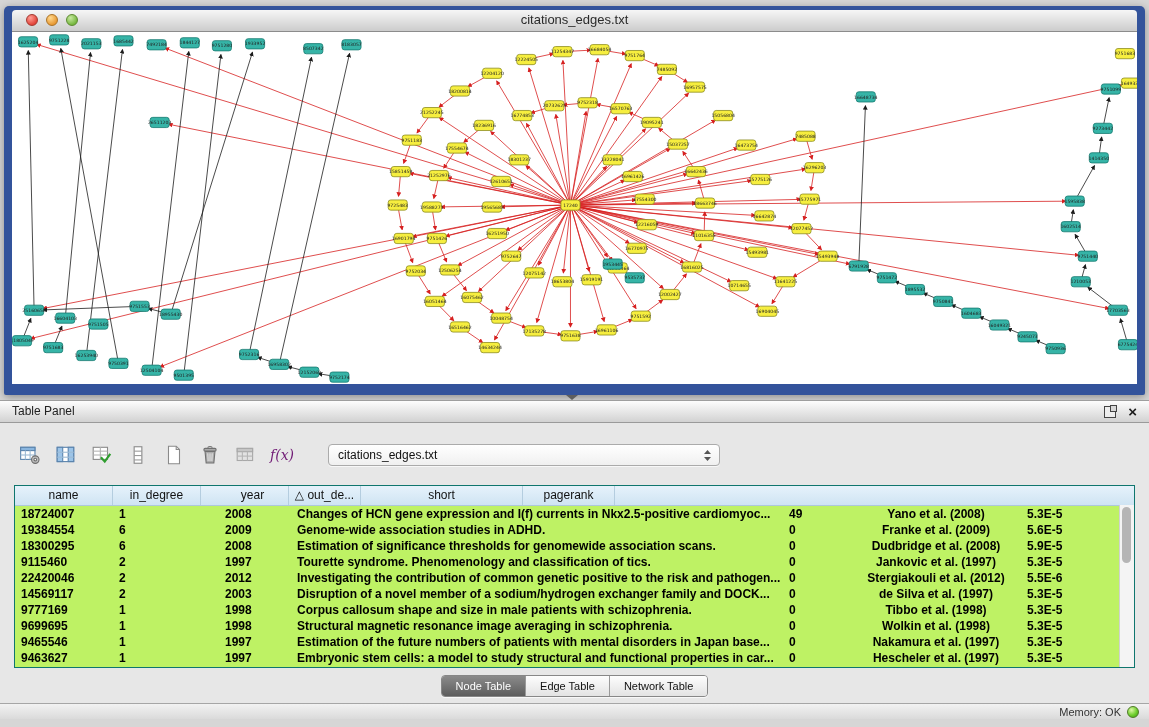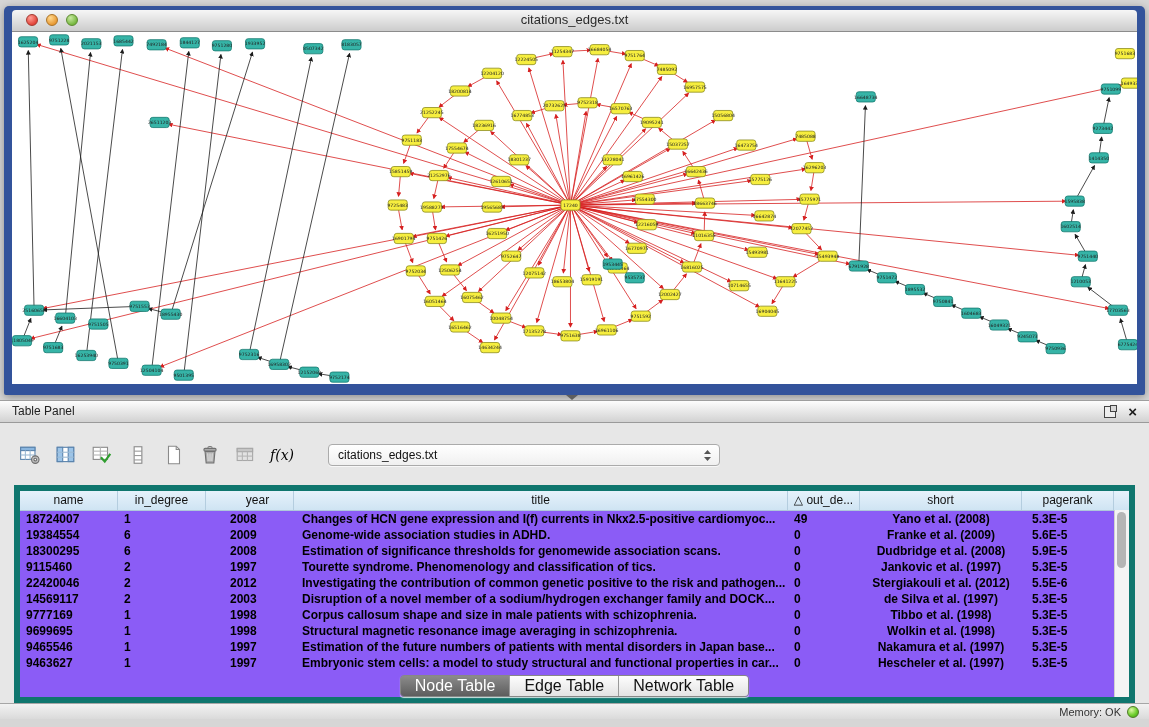--- a/index.html
+++ b/index.html
@@ -46,50 +46,50 @@
     font-size:12px;color:#222;line-height:21px;padding-left:12px;
   }
   .panel-header-right{position:absolute;right:12px;top:0;height:21px;display:flex;align-items:center;gap:12px;}
   .float-ic{width:10px;height:10px;border:1px solid #444;position:relative;display:inline-block;background:#eee;}
   .float-ic::after{content:'';position:absolute;right:-2px;top:-2px;width:5px;height:5px;border:1px solid #444;background:#d8d8d8;}
   .close-x{font-size:15px;font-weight:bold;color:#1c1c1c;line-height:12px;cursor:default;}
   .panel-body{position:relative;height:279px;}
   
   .toolbar{position:absolute;top:20px;left:18px;display:flex;align-items:center;gap:12px;}
   .tbicon{width:24px;height:24px;display:flex;align-items:center;justify-content:center;}
-  .fx{font-family:"DejaVu Serif",serif;font-style:italic;font-size:14px;color:#000000;padding:0 2px;}
+  .fx{font-family:"DejaVu Serif",serif;font-style:italic;font-size:14px;color:#701a75;padding:0 2px;}
   .dropdown{
     margin-left:22px;width:392px;height:22px;box-sizing:border-box;
     border:1px solid #ababab;border-radius:4px;
     background:linear-gradient(#ffffff,#f0f0f0);
     display:flex;align-items:center;font-size:12px;color:#111;
     padding-left:9px;position:relative;
     box-shadow:0 1px 0 rgba(255,255,255,.7);
   }
   .combo-arrows{position:absolute;right:7px;top:4px;}
   
-  .tablewrap{position:absolute;left:14px;top:62px;width:1121px;height:218px;
-    background:#8b5cf6;border:6px solid #0f766e;box-sizing:border-box;overflow:hidden;}
+  .tablewrap{position:absolute;left:14px;top:62px;width:1121px;height:183px;
+    background:#bef264;border:1px solid #0f766e;box-sizing:border-box;overflow:hidden;}
   .thead{display:flex;height:19px;background:linear-gradient(#e6f2fb,#cfe4f3);border-bottom:1px solid #aec8da;}
   .hcell{box-sizing:border-box;border-right:1px solid #b4cddf;font-size:12px;line-height:18px;
     text-align:center;color:#111;overflow:hidden;white-space:nowrap;flex:none;}
   .trow{display:flex;height:16px;font-weight:bold;}
   .tcell{box-sizing:border-box;font-size:12px;line-height:16px;color:#000;
     overflow:hidden;white-space:nowrap;padding-left:6px;flex:none;}
   .c0{width:98px;} .c1{width:88px;} .c2{width:72px;margin-left:16px;} .c3{width:494px;}
   .c4{width:72px;} .c5{width:162px;} .c6{width:92px;} .cf{flex:1;border-right:none;}
   .tcell.c5{text-align:center;padding-left:0;}
   .tcell.c2{padding-left:8px;} .tcell.c3{padding-left:8px;} .tcell.c6{padding-left:10px;}
   .vscroll{position:absolute;right:0;top:19px;bottom:0;width:14px;background:#f4f4f4;border-left:1px solid #d0d0d0;}
   .thumb{position:absolute;left:2px;top:2px;width:9px;height:56px;border-radius:5px;background:#b5b5b5;}
   
   .tabs{position:absolute;top:252px;left:0;width:100%;display:flex;justify-content:center;}
   .tabs-inner{display:inline-flex;border:1px solid #878787;border-radius:4px;overflow:hidden;
     box-shadow:0 1px 1px rgba(255,255,255,.8);}
-  .tab{padding:2px 14px;font-size:16px;line-height:16px;background:linear-gradient(#fdfdfd,#e3e3e3);
+  .tab{padding:2px 14px;font-size:11px;line-height:16px;background:linear-gradient(#fdfdfd,#e3e3e3);
     color:#111;border-left:1px solid #9a9a9a;}
   .tab:first-child{border-left:none;}
   .tab.active{background:linear-gradient(#8b8b8b,#5d5d5d);color:#fff;}
   
   .statusbar{position:absolute;left:0;top:703px;width:1149px;height:16px;box-sizing:border-box;
     border-top:1px solid #a6a6a6;background:linear-gradient(#f2f2f2,#dadada);
     display:flex;justify-content:flex-end;align-items:center;gap:6px;padding-right:10px;
     font-size:11px;color:#333;}
   .memdot{width:12px;height:12px;border-radius:50%;
     background:radial-gradient(circle at 35% 30%,#dcf8a4,#6fce2e 55%,#3c9d12);
@@ -826,21 +826,20 @@
           </svg>
         </span>
       </div>
     </div>
 
     <div class="tablewrap">
       <div class="thead" id="thead">
           <div class="hcell c0">name</div>
           <div class="hcell c1">in_degree</div>
           <div class="hcell c2">year</div>
-          <div class="hcell c3">title</div>
           <div class="hcell c4">△ out_de...</div>
           <div class="hcell c5">short</div>
           <div class="hcell c6">pagerank</div>
           <div class="hcell cf"></div>
         </div>
       <div class="tbody" id="tbody">
           <div class="trow">
             <div class="tcell c0">18724007</div>
             <div class="tcell c1">1</div>
             <div class="tcell c2">2008</div>

